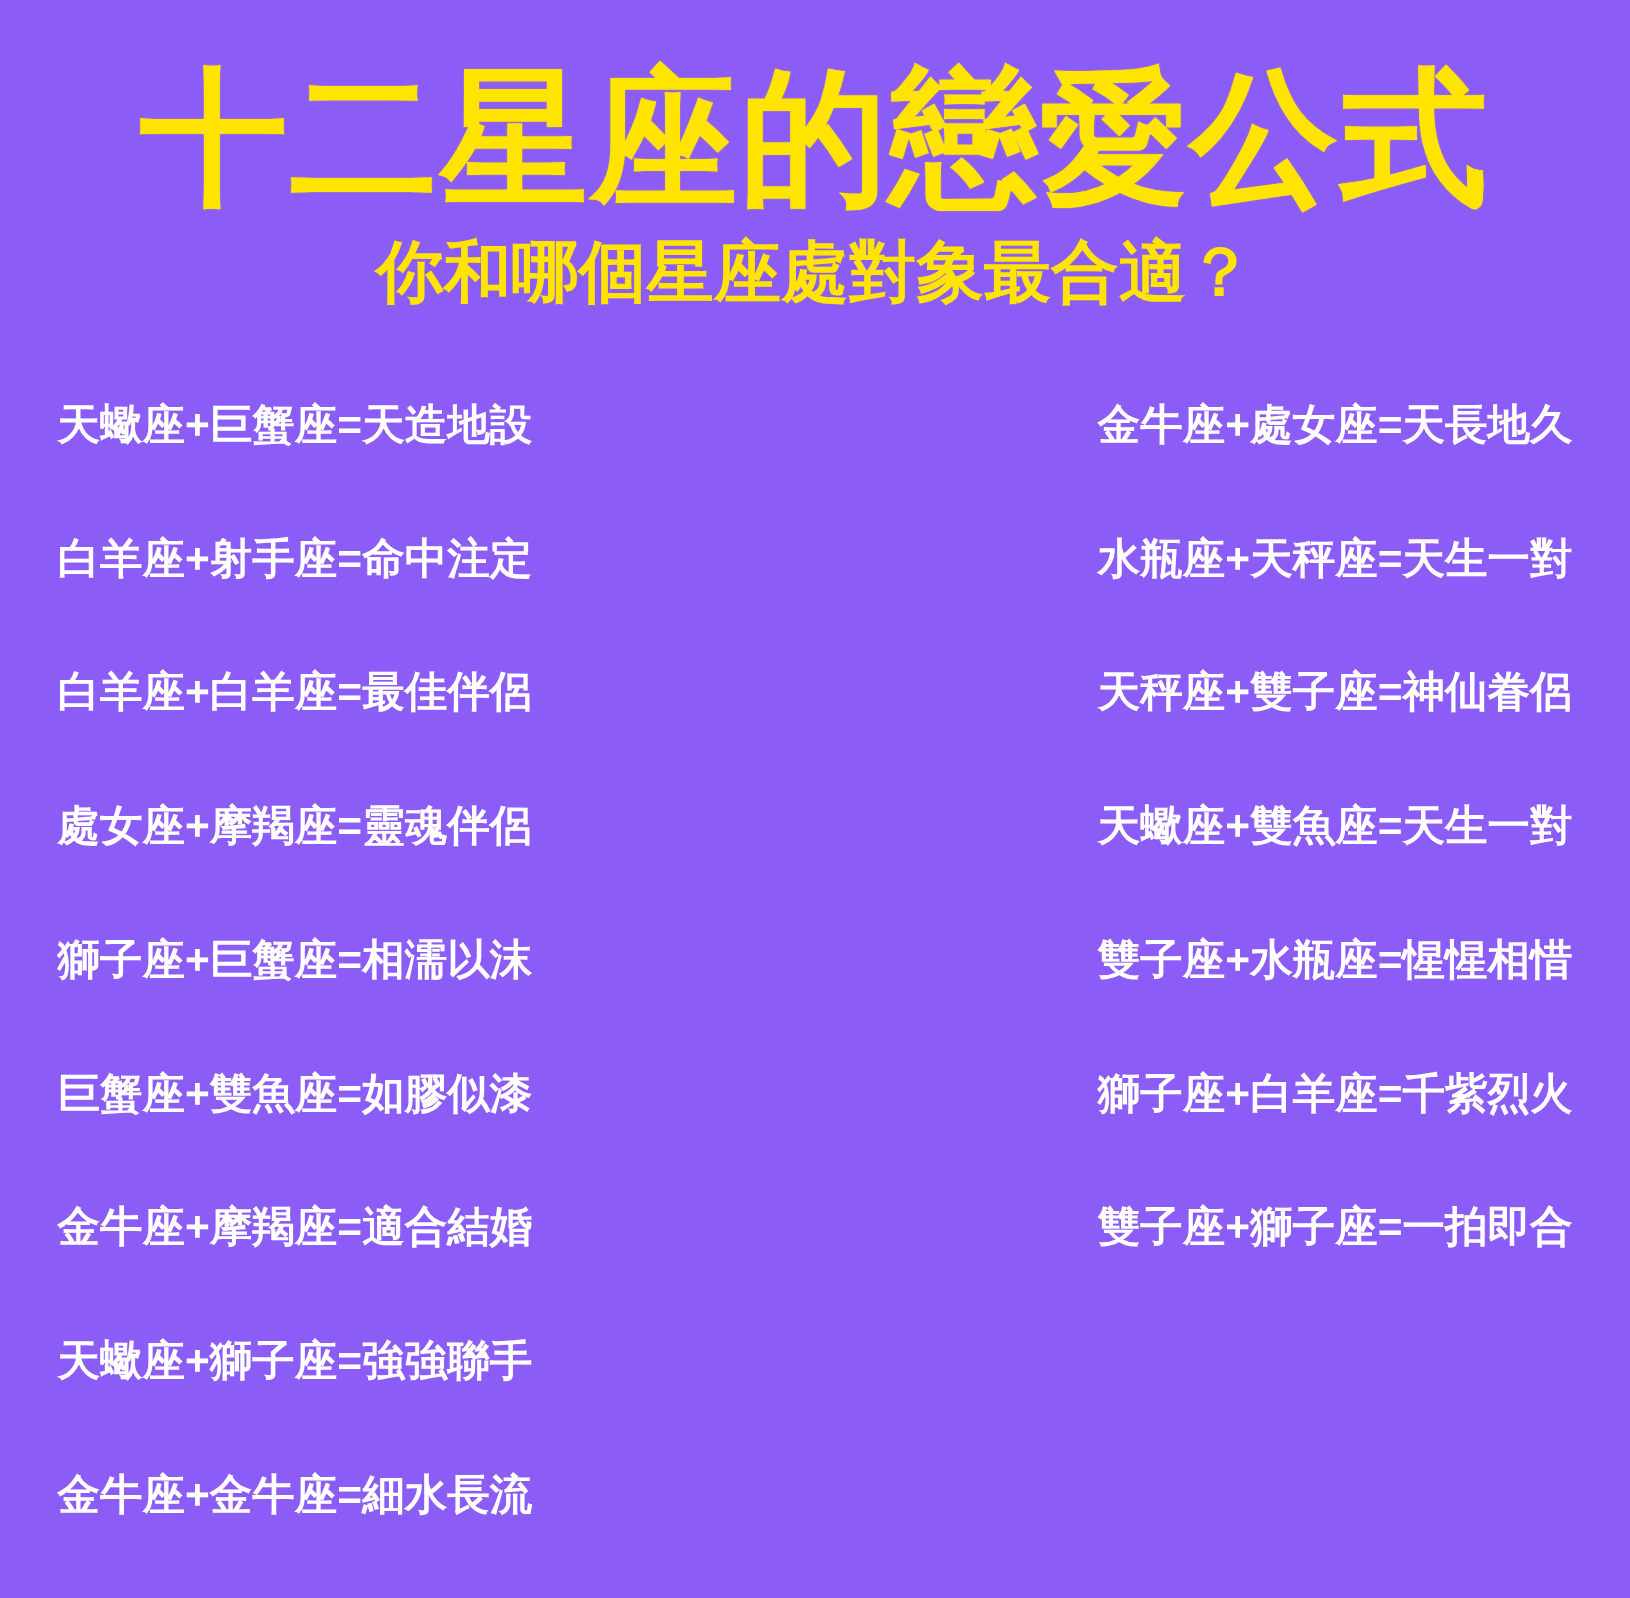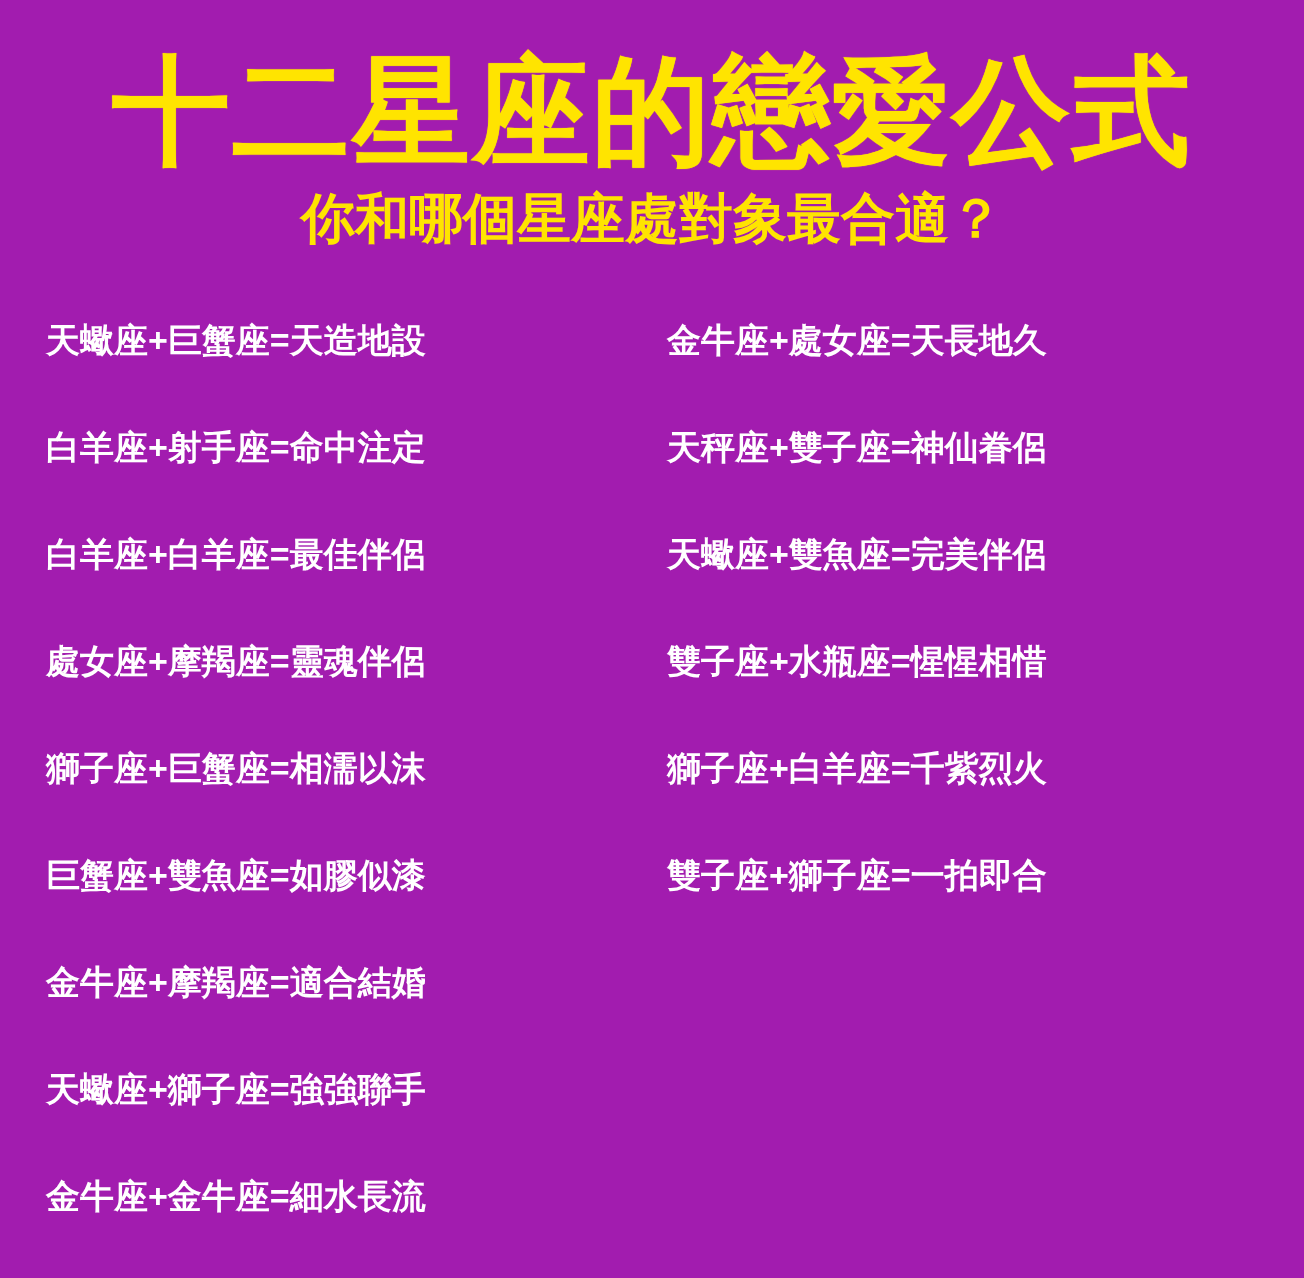--- a/index.html
+++ b/index.html
@@ -10,21 +10,21 @@
     width: 1304px;
     height: 1278px;
     overflow: hidden;
     background: #2A12D8;
     font-family: "Liberation Sans", "DejaVu Sans", sans-serif;
   }
   .poster {
     position: relative;
     width: 1304px;
     height: 1278px;
-    background: #a21caf;
+    background: #8b5cf6;
     box-sizing: border-box;
     overflow: hidden;
   }
   .title {
     text-align: center;
     color: #FFE400;
     font-weight: bold;
     font-size: 118px;
     line-height: 1.0;
     letter-spacing: 2px;
@@ -56,20 +56,21 @@
     font-size: 34px;
     line-height: 107px;
     height: 107px;
     white-space: nowrap;
     letter-spacing: 0px;
   }
   .col-left .cell {
     text-align: left;
   }
   .col-right .cell {
+    text-align: right;
   }
   .col {
     display: flex;
     flex-direction: column;
   }
 </style>
 </head>
 <body>
 
 <div class="poster">
@@ -87,22 +88,23 @@
       <div class="cell">處女座+摩羯座=靈魂伴侶</div>
       <div class="cell">獅子座+巨蟹座=相濡以沫</div>
       <div class="cell">巨蟹座+雙魚座=如膠似漆</div>
       <div class="cell">金牛座+摩羯座=適合結婚</div>
       <div class="cell">天蠍座+獅子座=強強聯手</div>
       <div class="cell">金牛座+金牛座=細水長流</div>
     </div>
 
     <div class="col col-right">
       <div class="cell">金牛座+處女座=天長地久</div>
+      <div class="cell">水瓶座+天秤座=天生一對</div>
       <div class="cell">天秤座+雙子座=神仙眷侶</div>
-      <div class="cell">天蠍座+雙魚座=完美伴侶</div>
+      <div class="cell">天蠍座+雙魚座=天生一對</div>
       <div class="cell">雙子座+水瓶座=惺惺相惜</div>
       <div class="cell">獅子座+白羊座=千紫烈火</div>
       <div class="cell">雙子座+獅子座=一拍即合</div>
     </div>
 
   </div>
 
 </div>
 
 </body></html>

